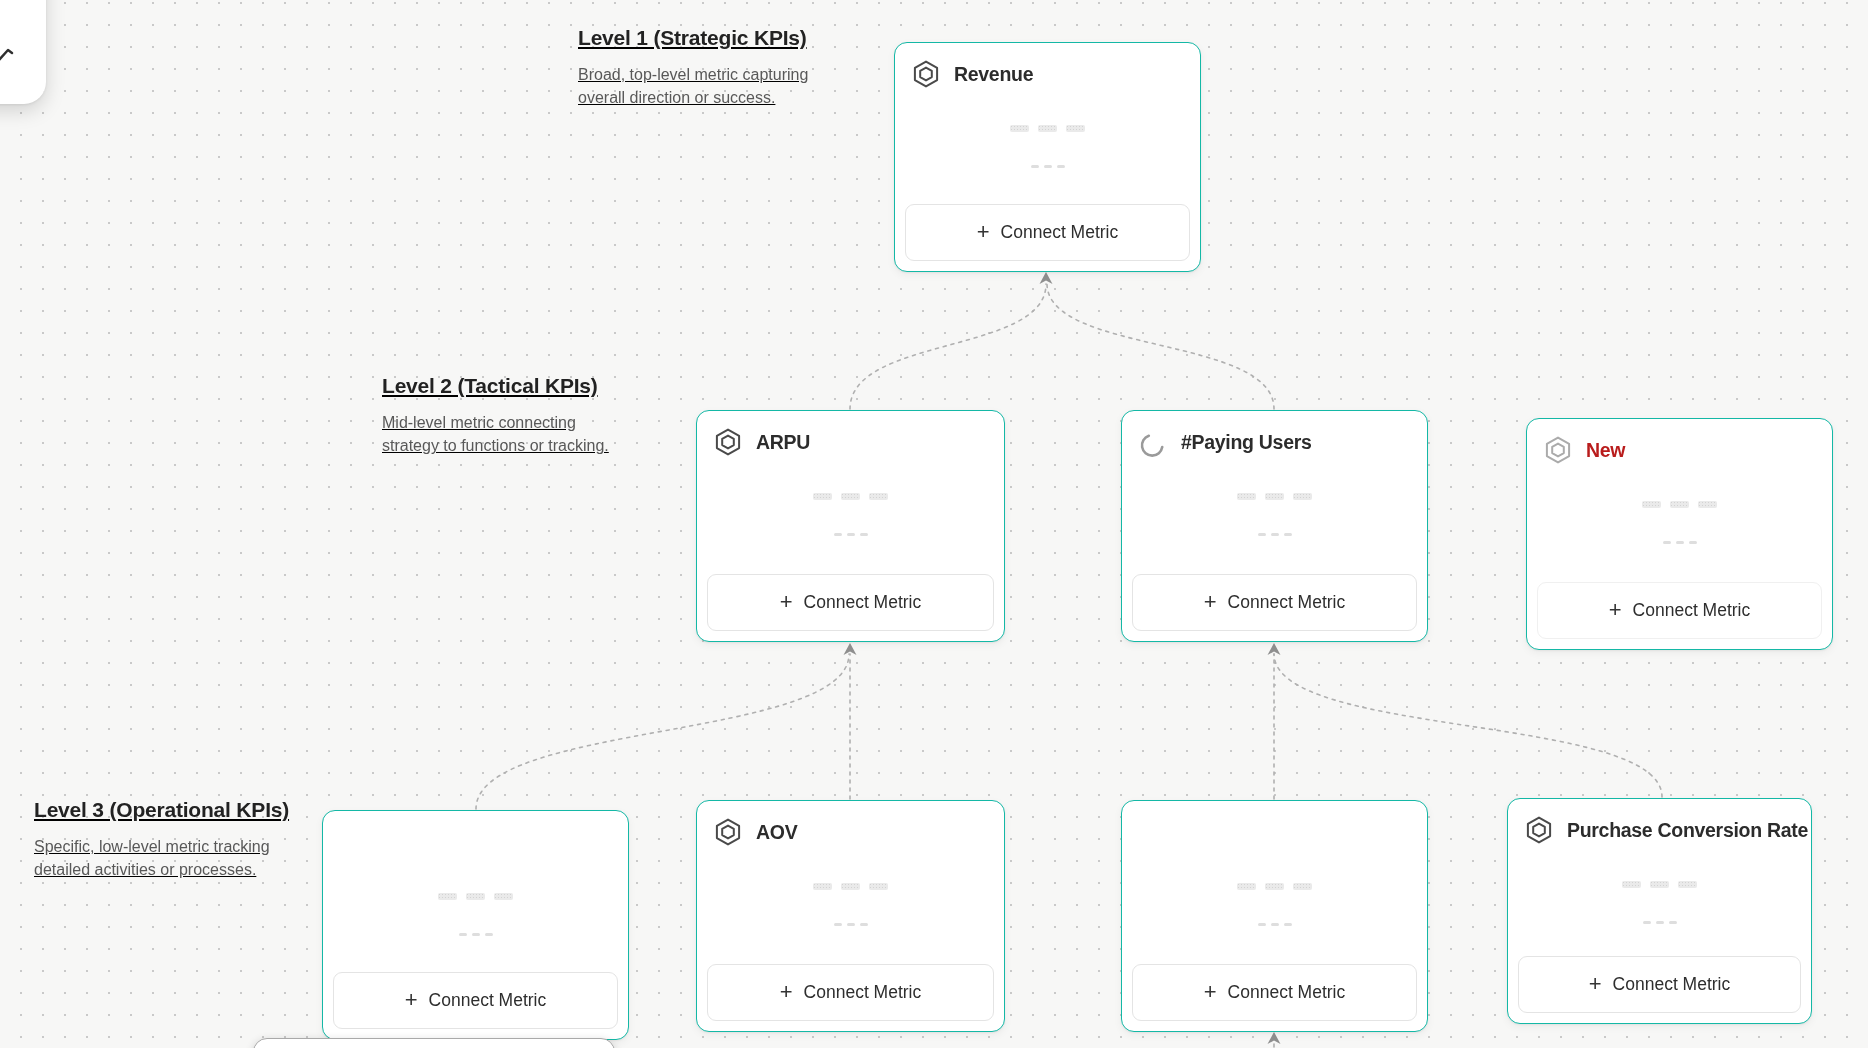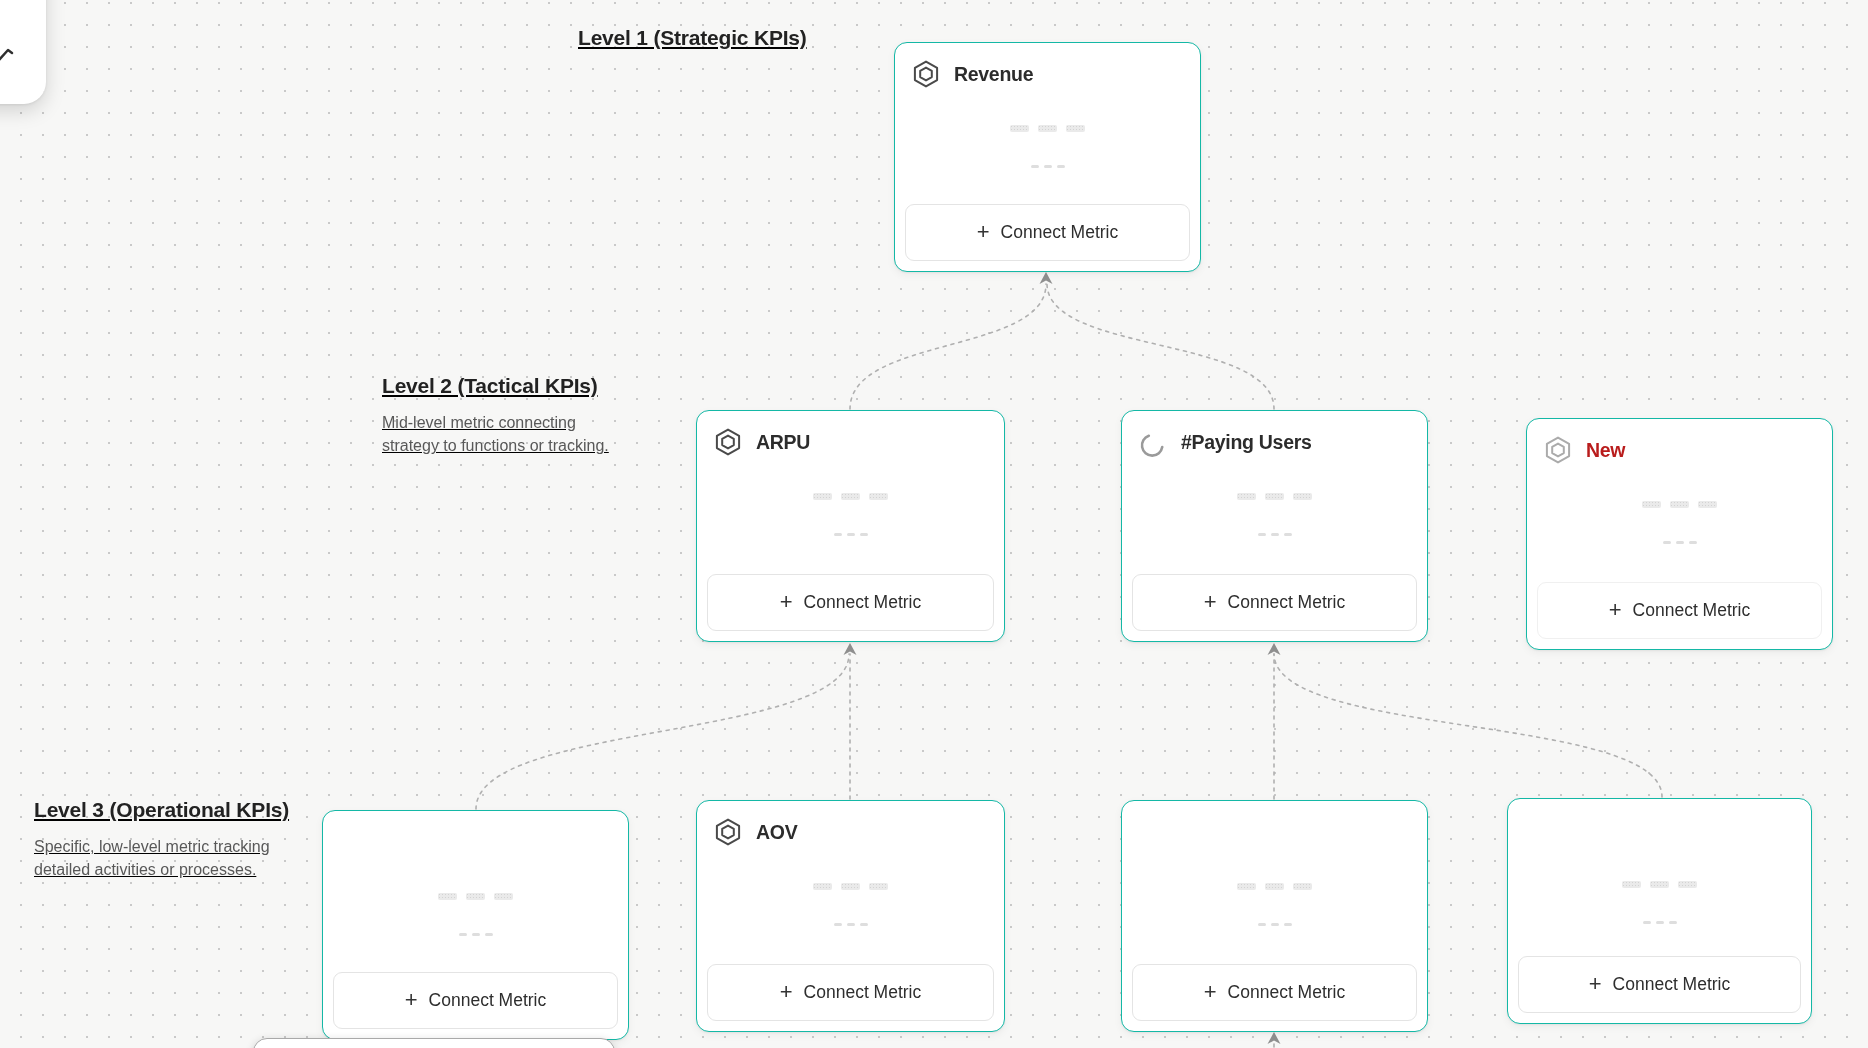--- a/index.html
+++ b/index.html
@@ -99,20 +99,21 @@
   <g fill="#8f8f8f">
     <path d="M1046 272 l6.5 12 l-6.5 -3.5 l-6.5 3.5 Z"></path>
     <path d="M850 643 l6.5 12 l-6.5 -3.5 l-6.5 3.5 Z"></path>
     <path d="M1274 643 l6.5 12 l-6.5 -3.5 l-6.5 3.5 Z"></path>
     <path d="M1274 1032 l6.5 12 l-6.5 -3.5 l-6.5 3.5 Z"></path>
   </g>
 </svg>
 
 <div class="level-label" style="left:578px;top:26px;">
   <h2>Level 1 (Strategic KPIs)</h2>
+  <p>Broad, top-level metric capturing overall direction or success.</p>
 </div>
 <div class="level-label" style="left:382px;top:374px;">
   <h2>Level 2 (Tactical KPIs)</h2>
   <p>Mid-level metric connecting strategy to functions or tracking.</p>
 </div>
 <div class="level-label" style="left:34px;top:774px;margin-top:24px;">
   <h2>Level 3 (Operational KPIs)</h2>
   <p>Specific, low-level metric tracking detailed activities or processes.</p>
 </div>
 
@@ -271,20 +272,29 @@
       <span class="dash"></span>
       <span class="dash"></span>
   </div>
   <button class="connect-btn">
     <span class="plus-glyph">+</span>
     <span>Connect Metric</span>
   </button>
 </div>
 
 <div class="card" style="left:1507px;top:798px;width:303px;height:224px;">
+  <div class="card-header">
+    <svg class="node-icon" viewBox="0 0 30 30">
+      <g fill="none" stroke="#4a4a4a" stroke-width="2" stroke-linejoin="round">
+        <path d="M15 2.6 L26.1 8.9 V21.1 L15 27.4 L3.9 21.1 V8.9 Z"></path>
+        <path d="M15 8.6 L20.8 11.9 V18.1 L15 21.4 L9.2 18.1 V11.9 Z"></path>
+      </g>
+    </svg>
+    <span class="card-title">Purchase Conversion Rate</span>
+  </div>
   <div class="skeleton-bars">
     <span class="bar"></span>
       <span class="bar"></span>
       <span class="bar"></span>
   </div>
   <div class="skeleton-dashes">
     <span class="dash"></span>
       <span class="dash"></span>
       <span class="dash"></span>
   </div>

